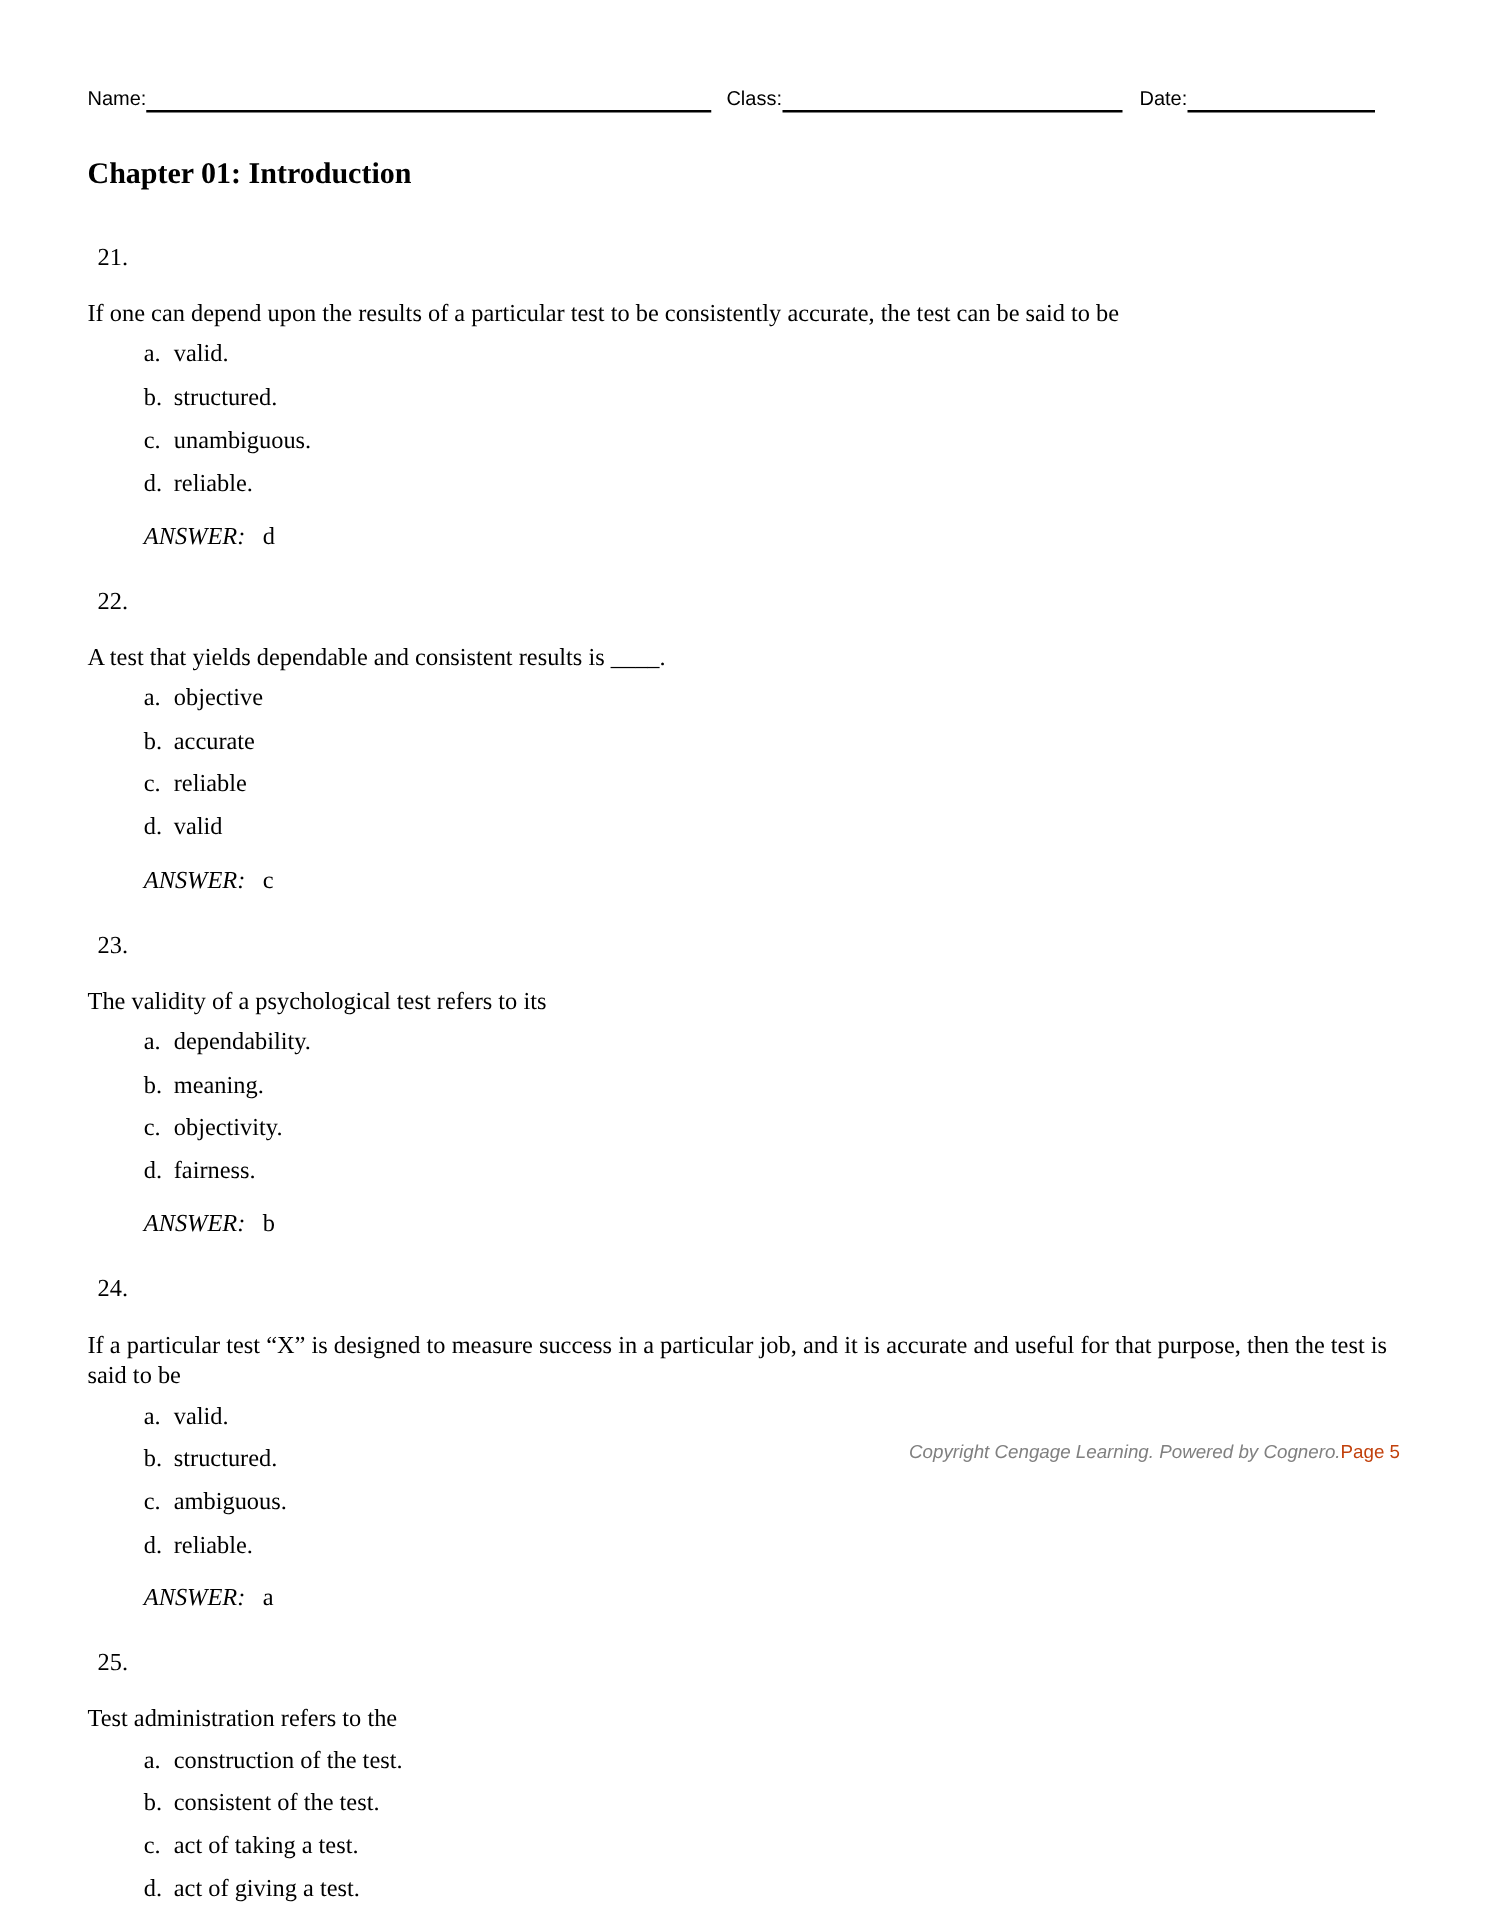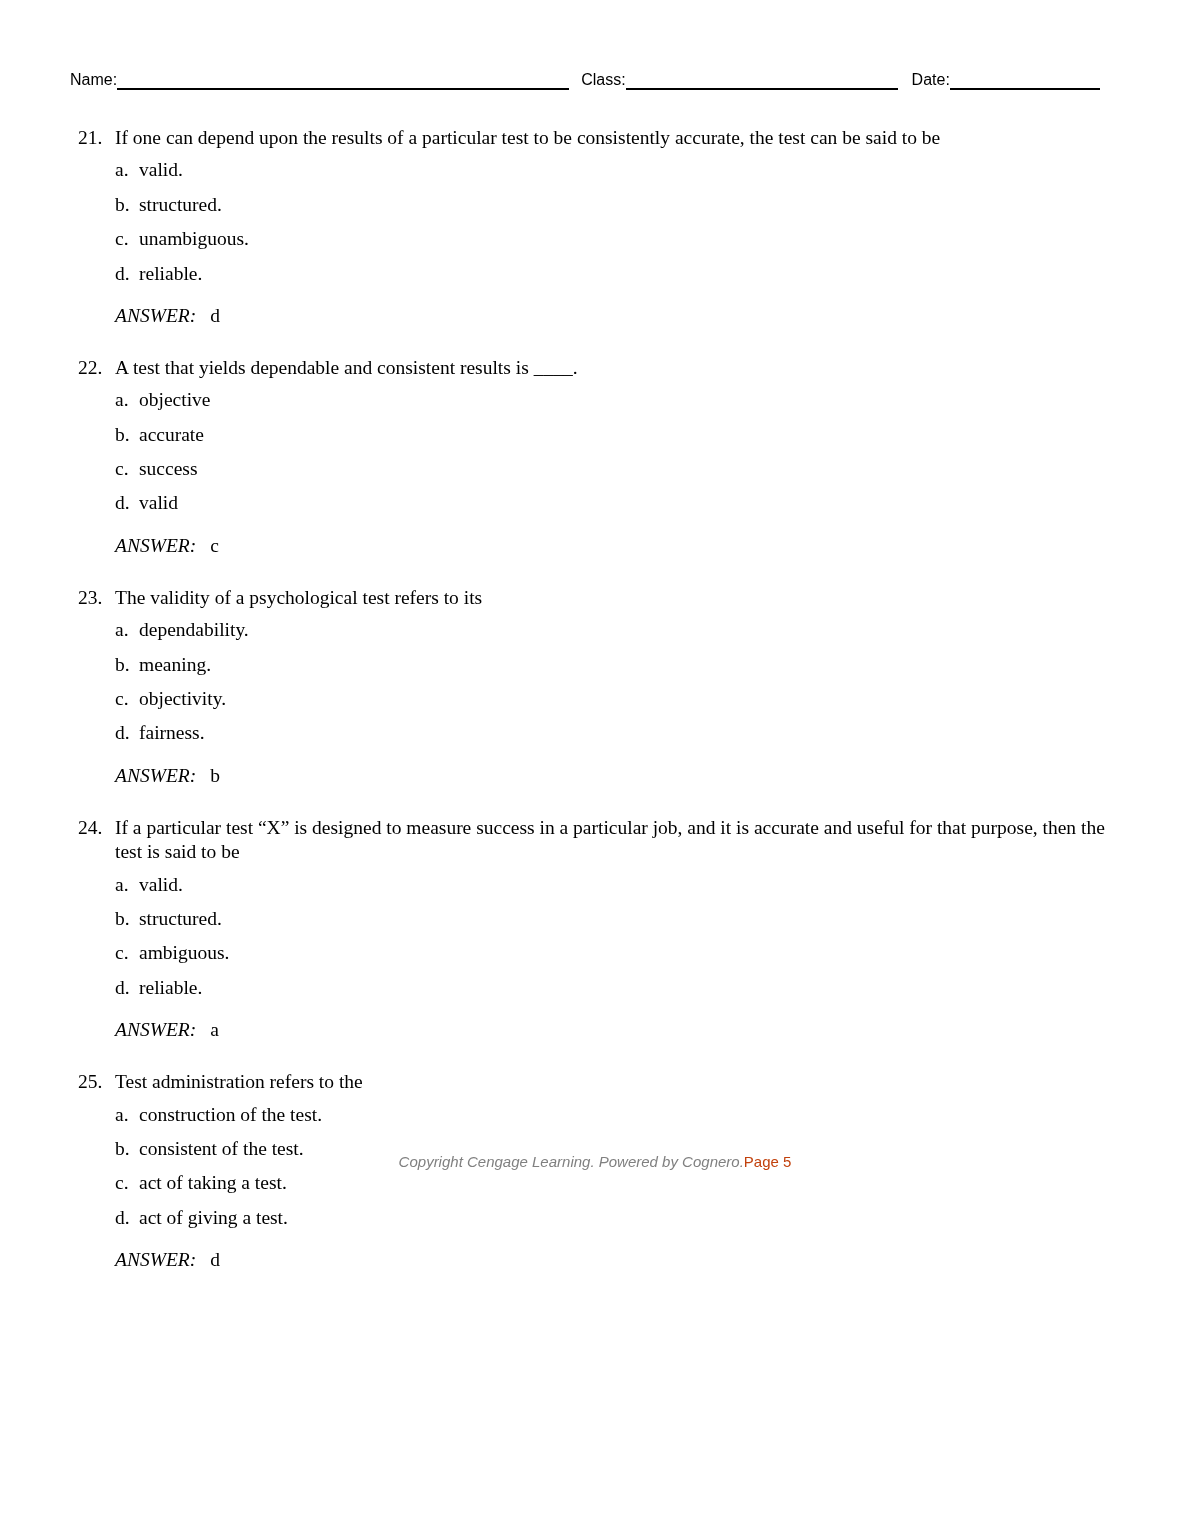--- a/index.html
+++ b/index.html
@@ -45,20 +45,21 @@
     margin-bottom: 42px;
   }
 
   
   .question { margin-bottom: 29px; }
   .q-line {
     display: flex;
     font-size: 19.5px;
     line-height: 1.25;
     margin-bottom: 8px;
+    flex-direction: column;
   }
   .q-num {
     flex: 0 0 45px;
     padding-left: 8px;
   }
   .q-text { flex: 1 1 auto; }
 
   .options { padding-left: 45px; }
   .option {
     display: flex;
@@ -77,21 +78,21 @@
   .answer-label { font-style: italic; }
   .answer-value { margin-left: 14px; font-style: normal; }
 
   
   .footer {
     position: absolute;
     left: 70px;
     right: 70px;
     bottom: 62px;
     display: flex;
-    justify-content: center;
+    justify-content: flex-end;
     align-items: baseline;
     font-family: "Liberation Sans", sans-serif;
     font-size: 15px;
   }
   .copyright {
     font-style: italic;
     color: #808080;
   }
   .page-number { color: #c2410c; }
 </style>
@@ -102,20 +103,21 @@
 
   <div class="header-row">
     <span class="hdr-label">Name:</span>
     <span class="blank-line blank-name"></span>
     <span class="hdr-label">Class:</span>
     <span class="blank-line blank-class"></span>
     <span class="hdr-label">Date:</span>
     <span class="blank-line blank-date"></span>
   </div>
 
+  <h1 class="doc-title">Chapter 01: Introduction</h1>
 
   <div>
   <div class="question">
     <div class="q-line">
       <span class="q-num">21.</span>
       <span class="q-text">If one can depend upon the results of a particular test to be consistently accurate, the test can be said to be</span>
     </div>
     <div class="options">
 
     <div class="option">
@@ -150,21 +152,21 @@
     <div class="option">
         <span class="opt-letter">a.</span>
         <span class="opt-text">objective</span>
       </div>
           <div class="option">
         <span class="opt-letter">b.</span>
         <span class="opt-text">accurate</span>
       </div>
           <div class="option">
         <span class="opt-letter">c.</span>
-        <span class="opt-text">success</span>
+        <span class="opt-text">reliable</span>
       </div>
           <div class="option">
         <span class="opt-letter">d.</span>
         <span class="opt-text">valid</span>
       </div>
         </div>
     <div class="answer-line">
       <span class="answer-label">ANSWER:</span><span class="answer-value">c</span>
     </div>
   </div>

